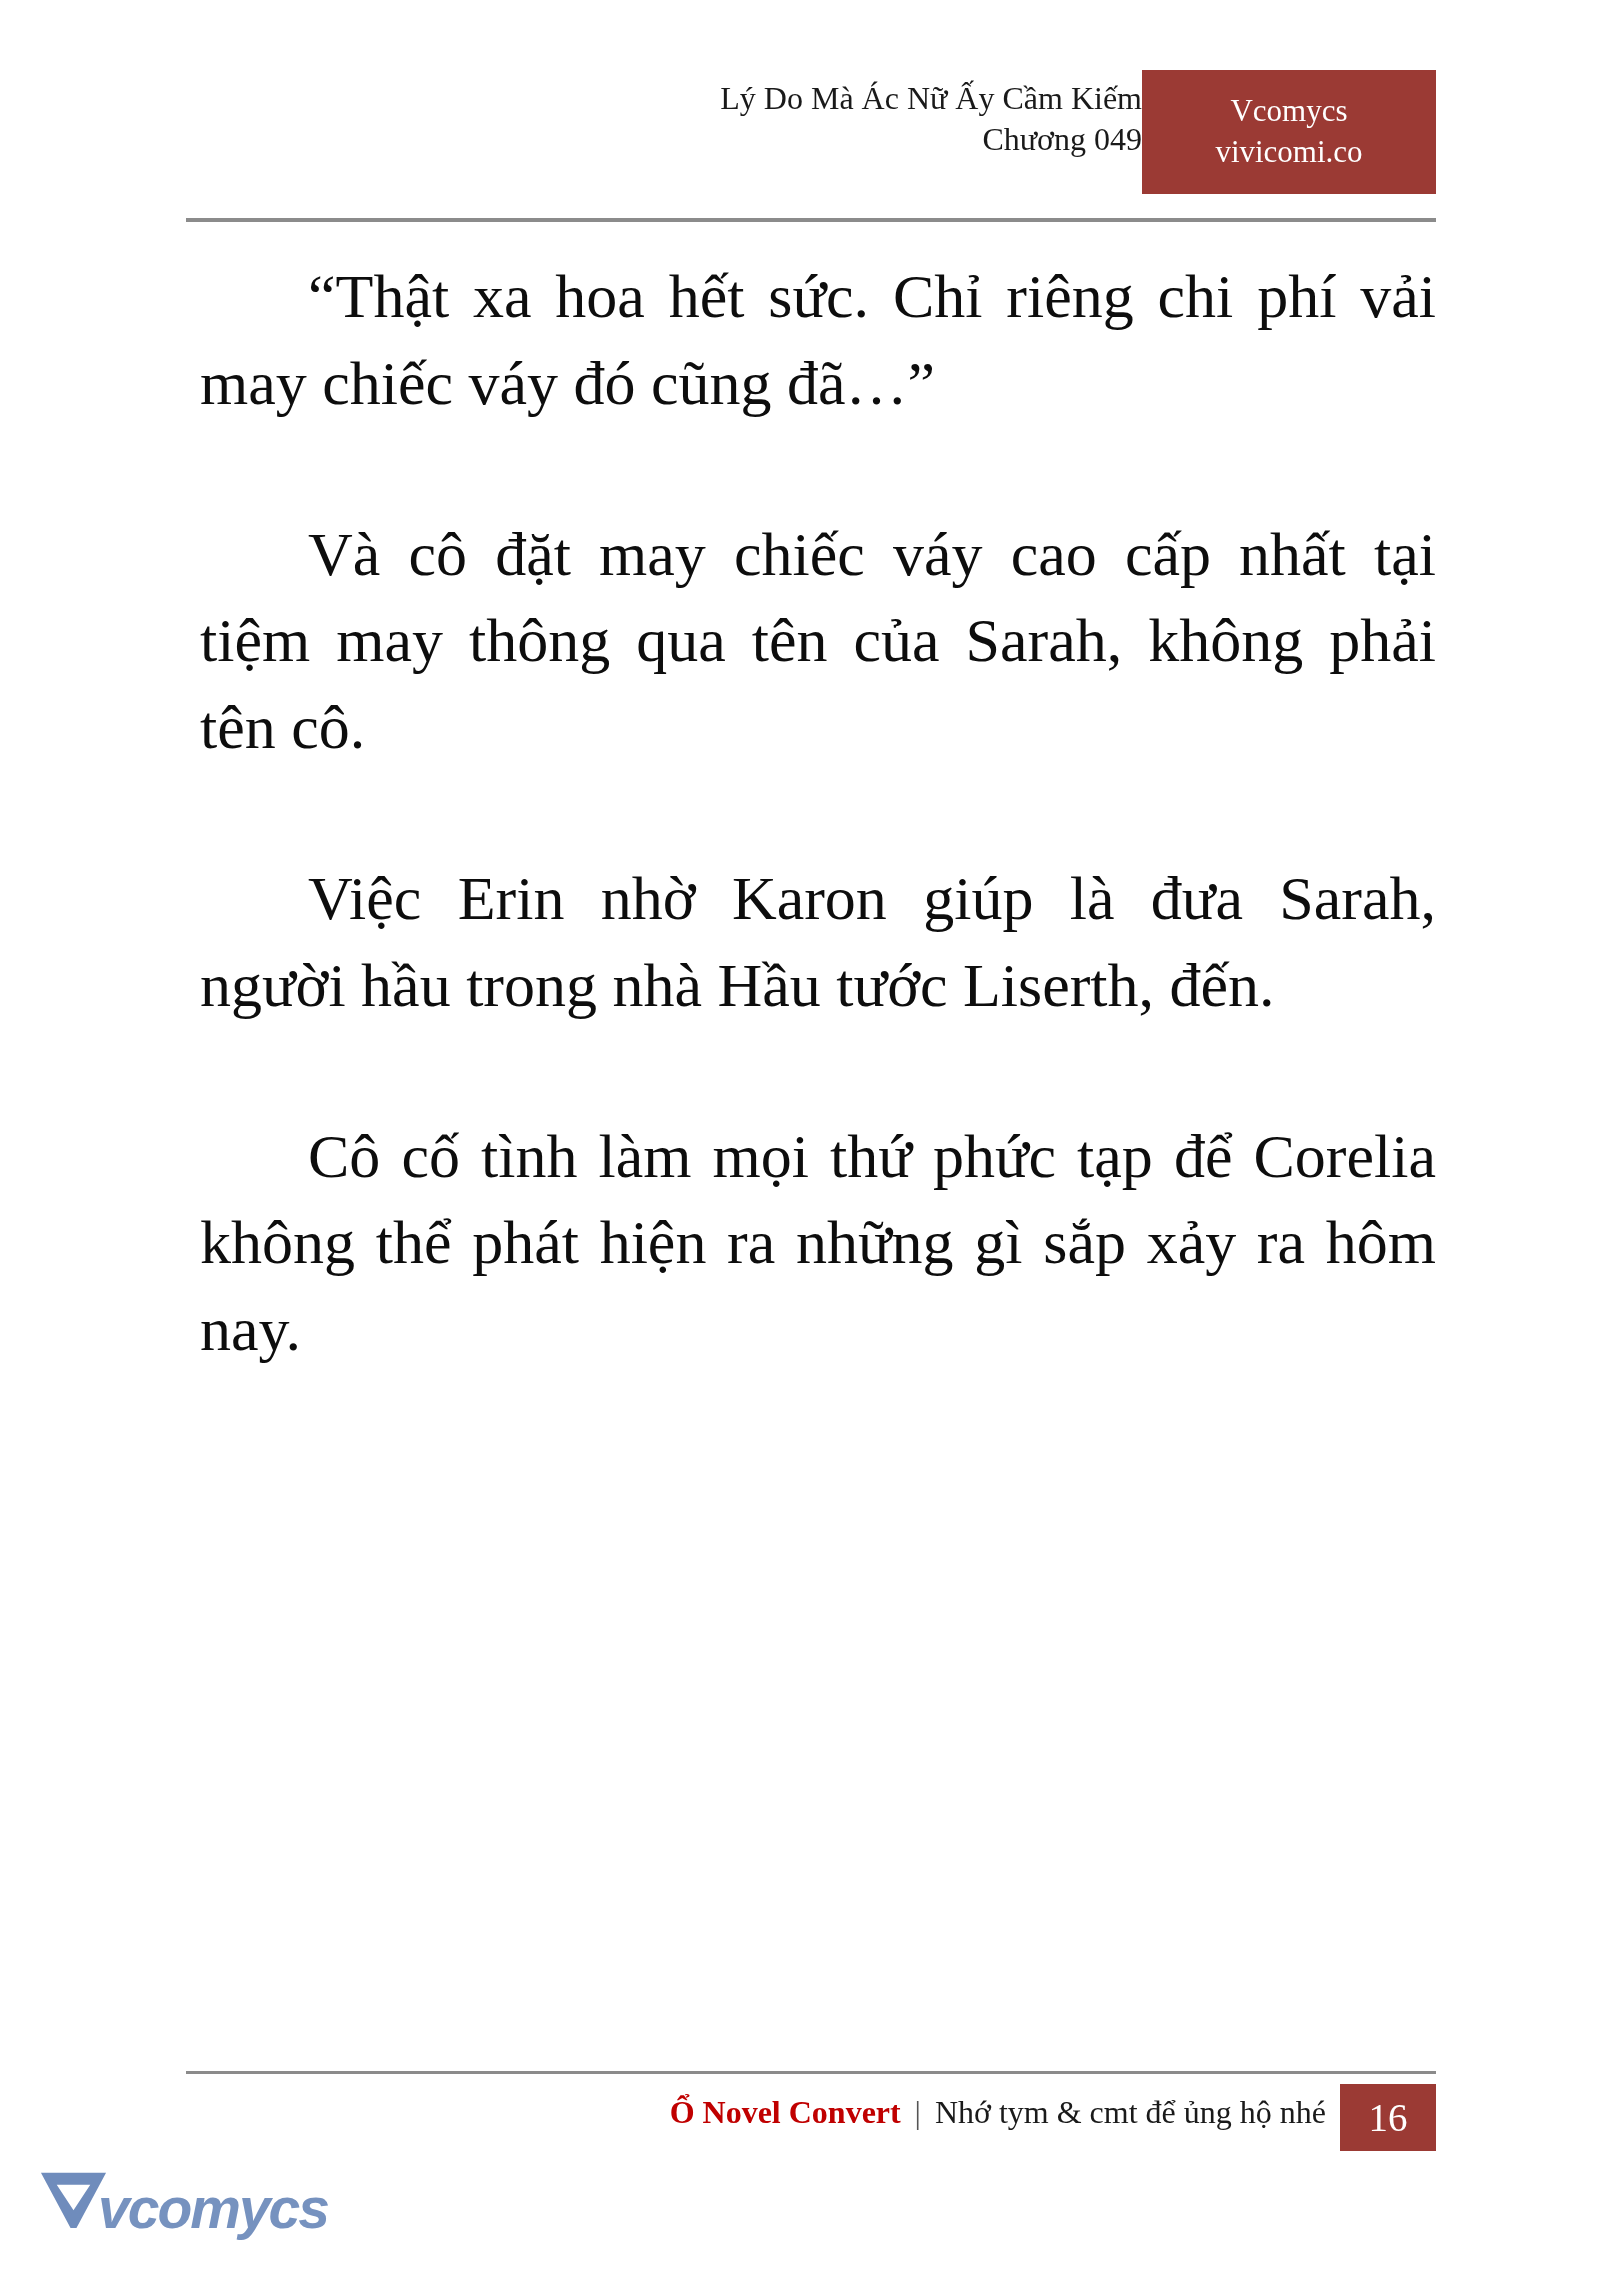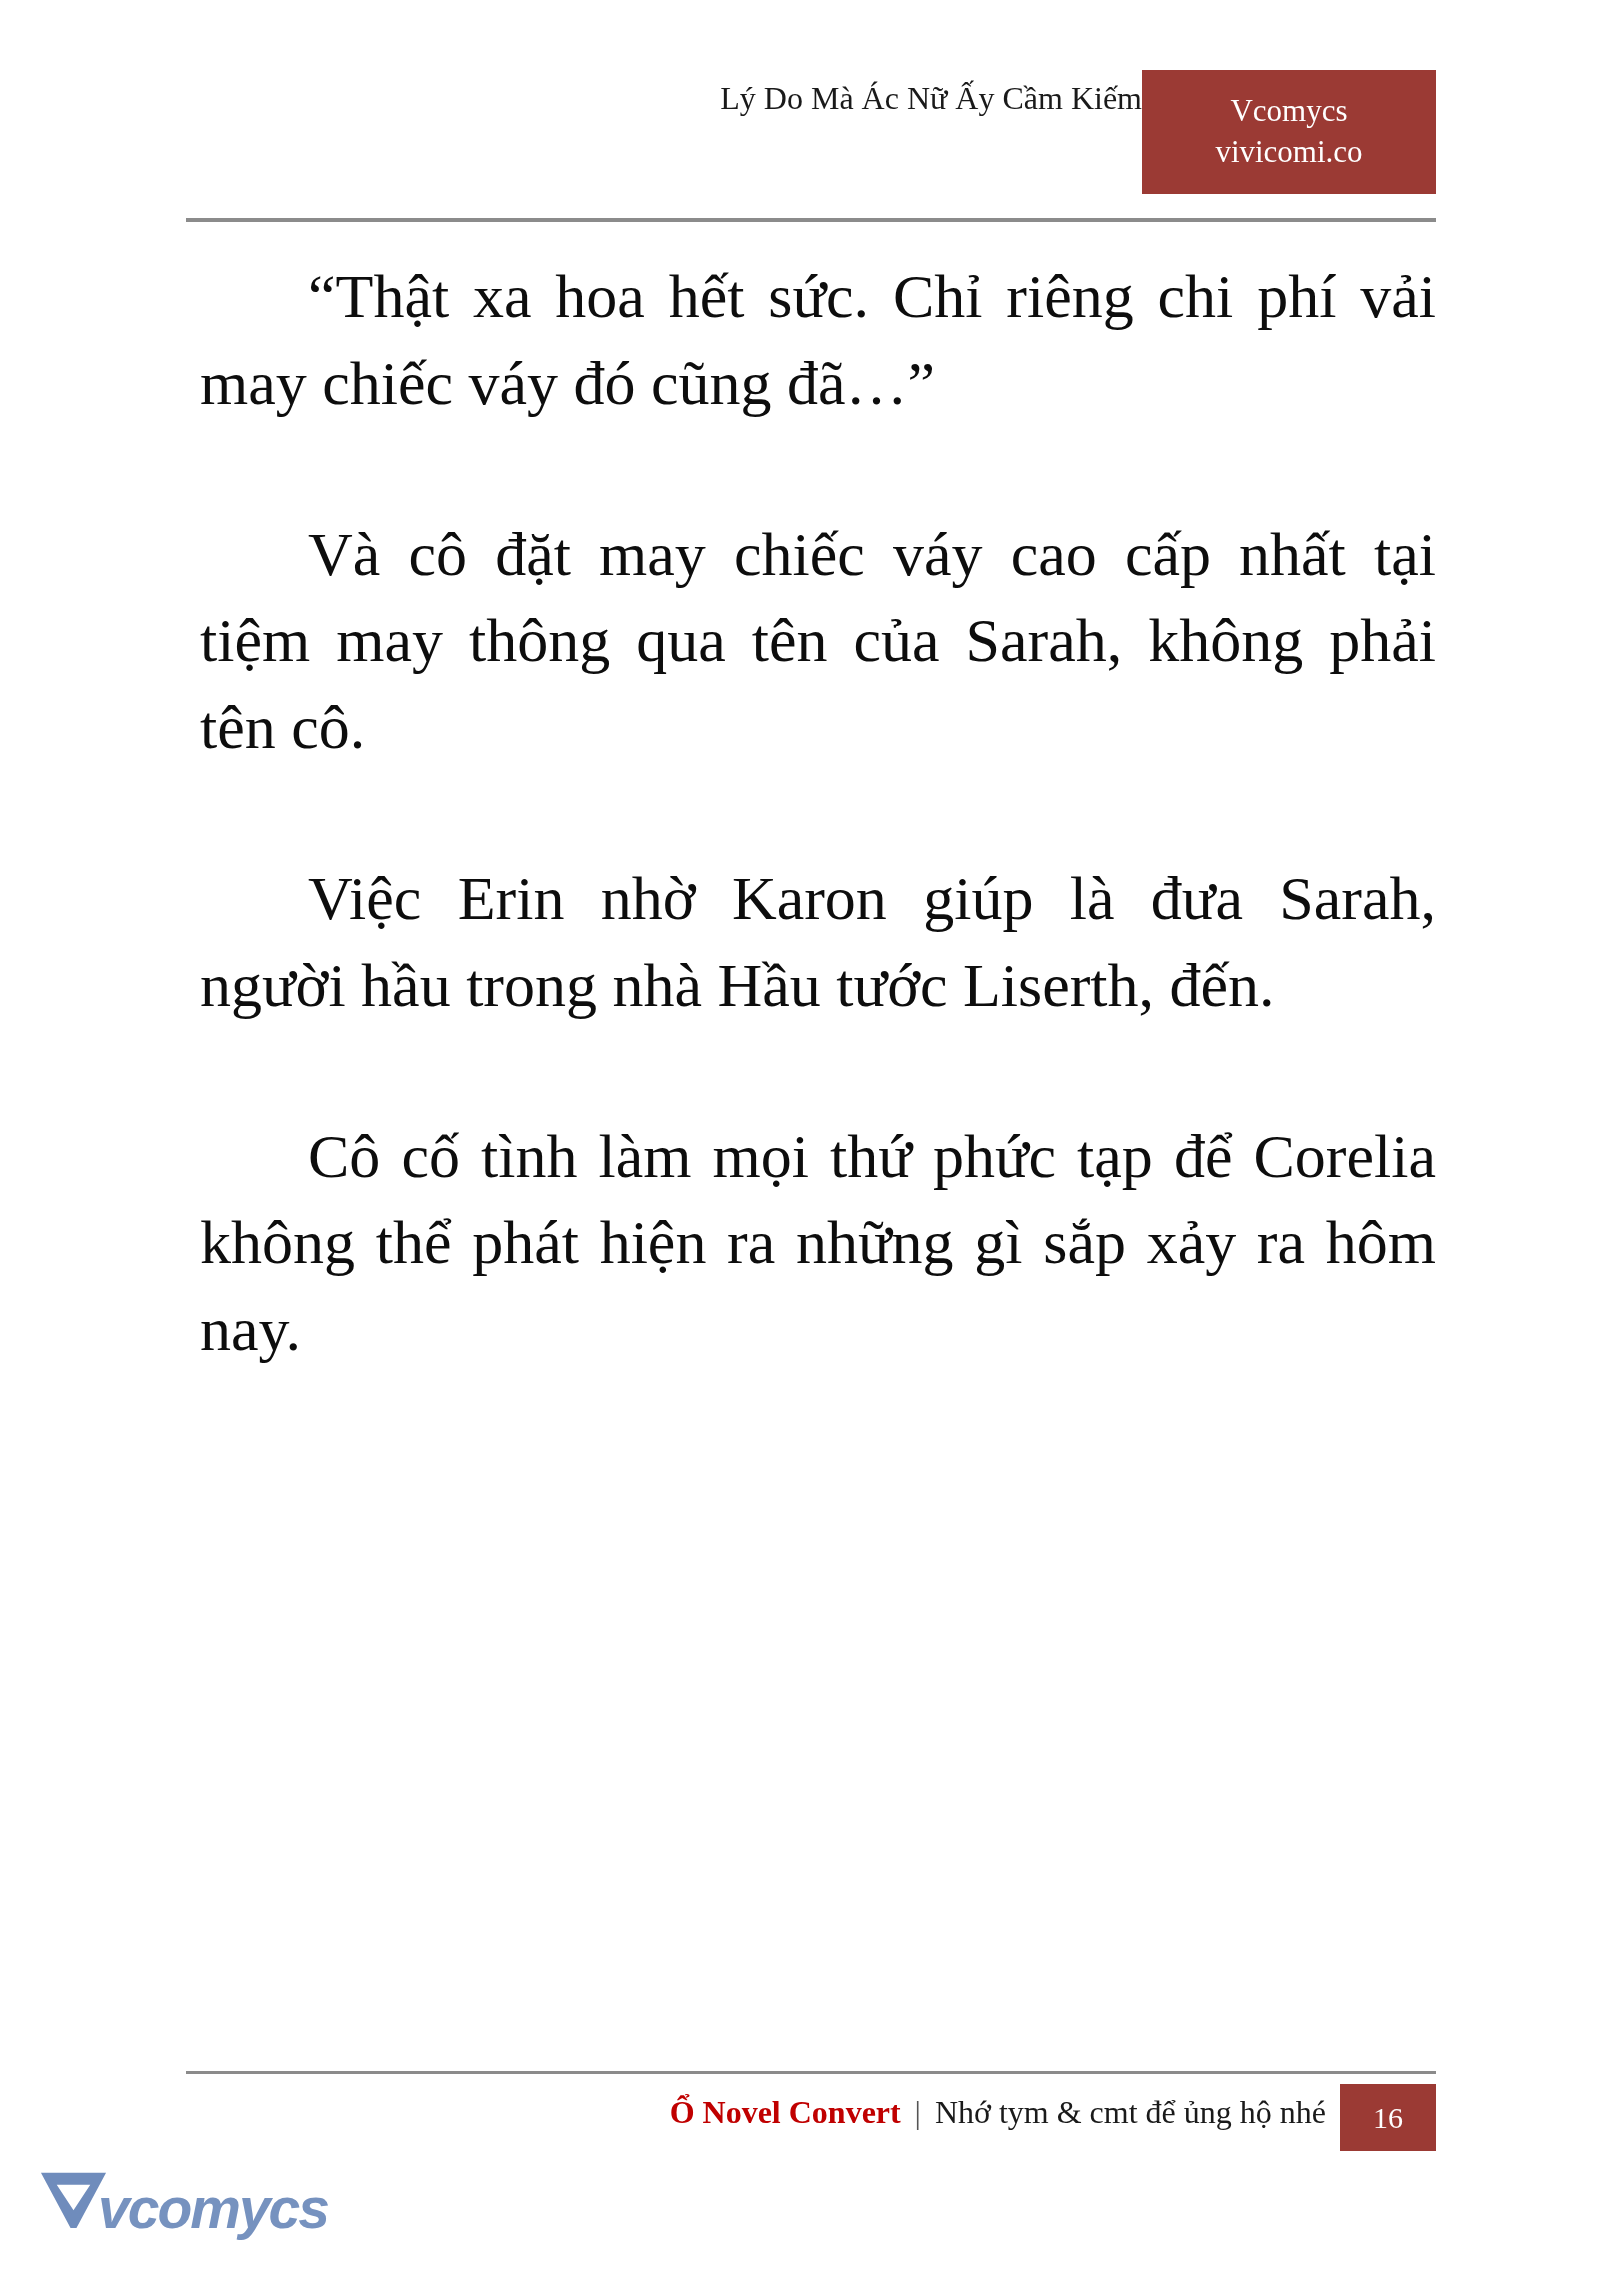--- a/index.html
+++ b/index.html
@@ -129,21 +129,21 @@
   }
   .footer-page {
     position: absolute;
     right: 0;
     top: -2px;
     width: 96px;
     height: 67px;
     background: #9b3a34;
     color: #ffffff;
     font-family: "Liberation Serif", serif;
-    font-size: 30px;
+    font-size: 39px;
     display: flex;
     align-items: center;
     justify-content: center;
   }
 
   
   .watermark {
     position: absolute;
     left: 37px;
     bottom: 25.5px;
@@ -171,20 +171,21 @@
   }
 </style>
 </head>
 <body>
 
 <div class="page">
 
   <div class="header">
     <div class="header-titles">
       <div class="header-title-line">Lý Do Mà Ác Nữ Ấy Cầm Kiếm</div>
+      <div class="header-title-line">Chương 049</div>
     </div>
     <div class="header-badge">
       <span>Vcomycs</span>
       <span>vivicomi.co</span>
     </div>
   </div>
   <div class="header-rule"></div>
 
   <div class="content">
     <p class="para">“Thật xa hoa hết sức. Chỉ riêng chi phí vải may chiếc váy đó cũng đã…”</p>

